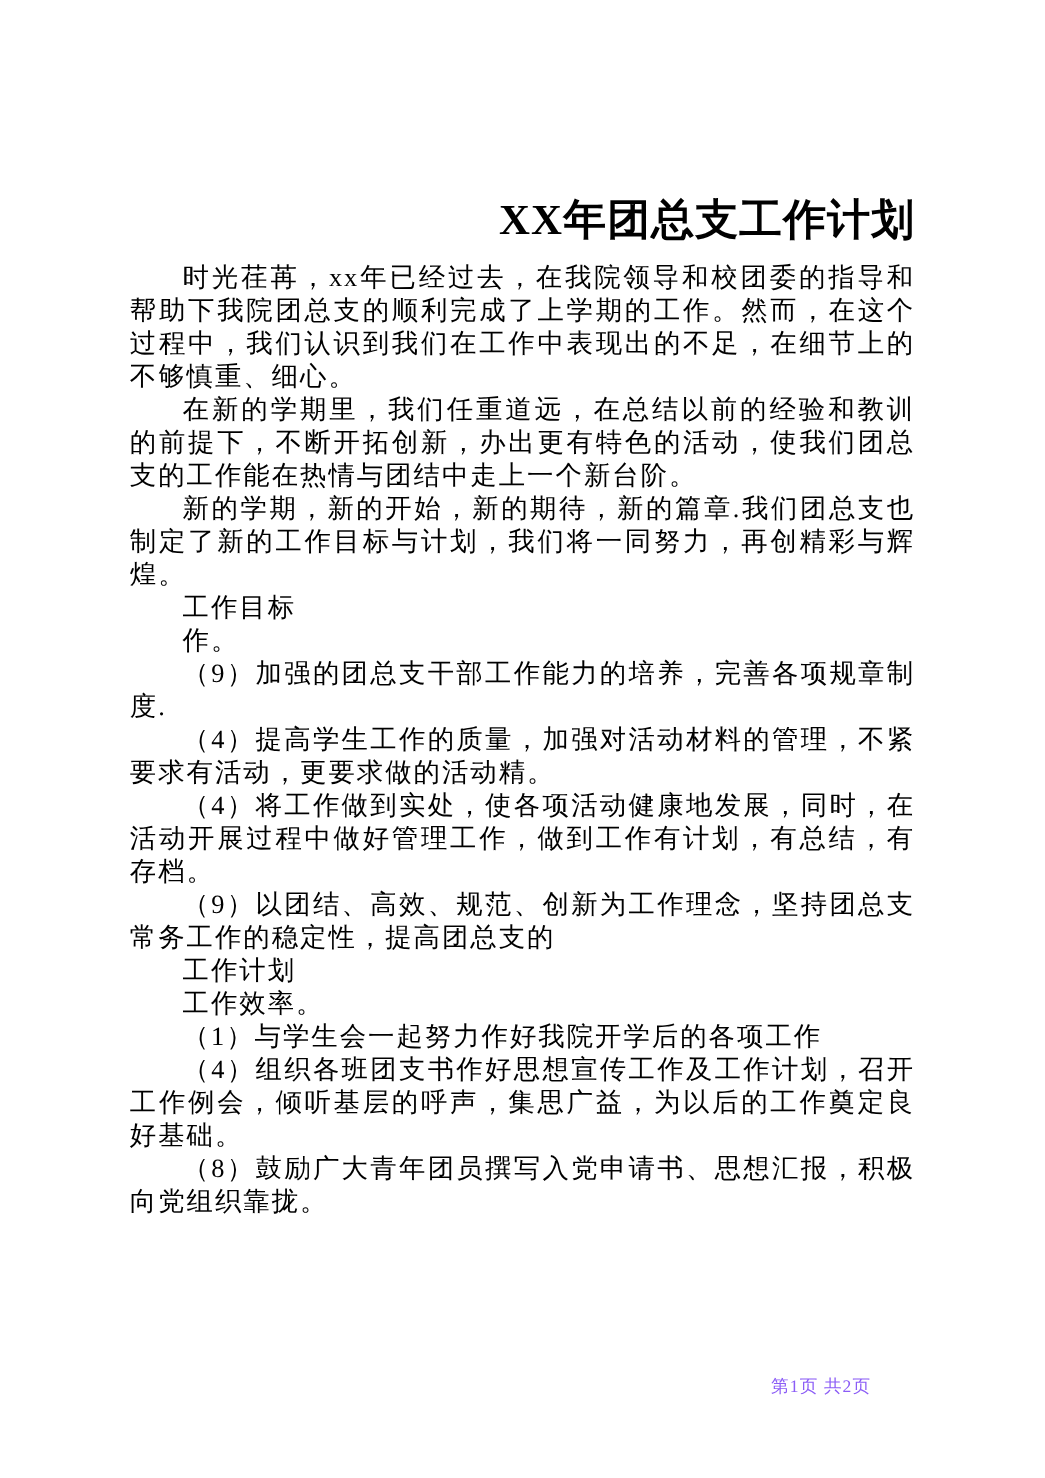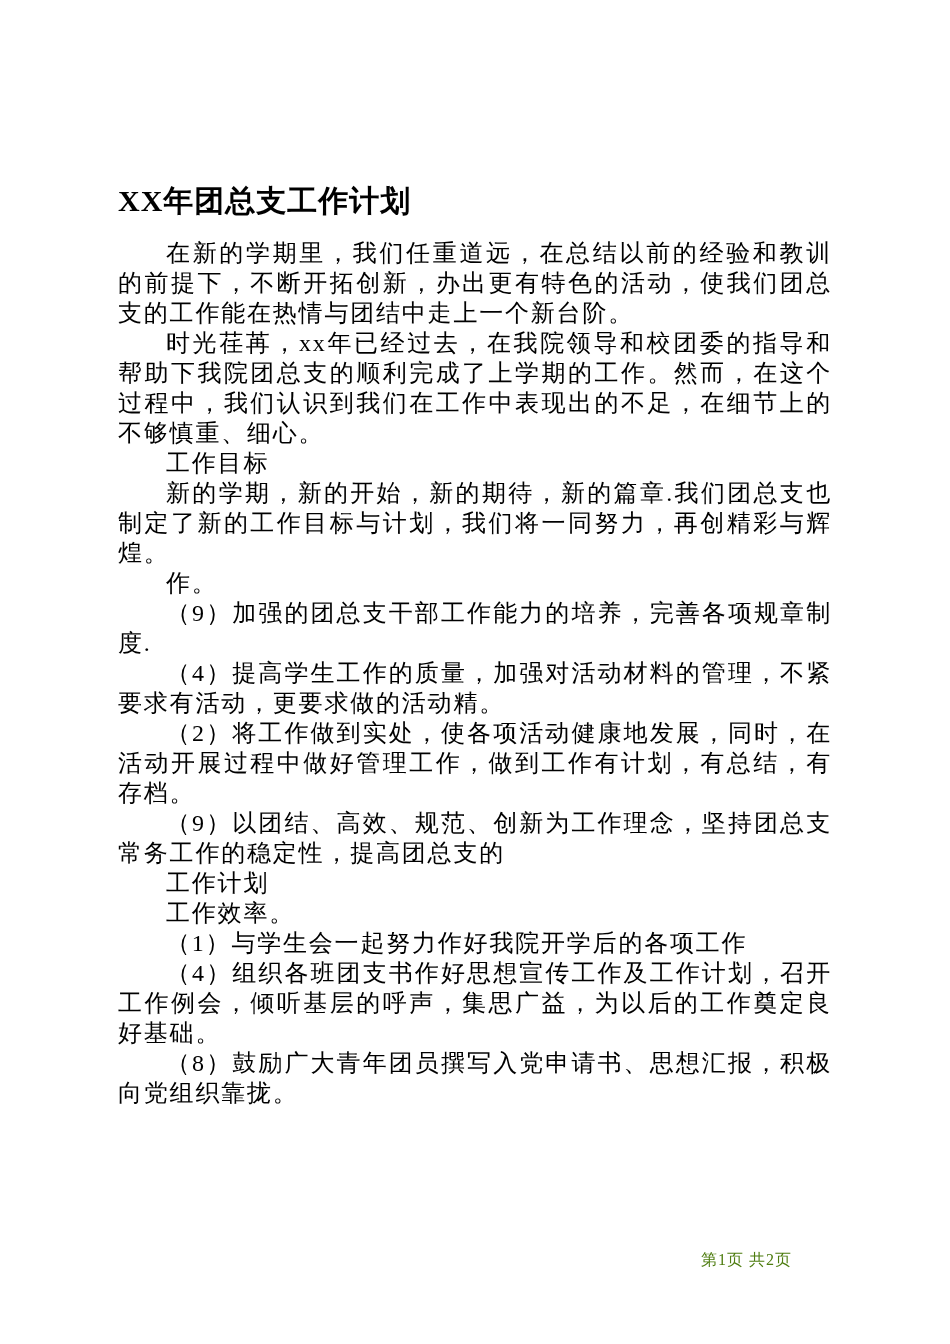--- a/index.html
+++ b/index.html
@@ -17,22 +17,22 @@
     position: relative;
     width: 950px;
     height: 1344px;
     box-sizing: border-box;
     padding: 178px 118px 0 118px;
     background: #ffffff;
     overflow: hidden;
   }
   .doc-title {
     margin: 0 0 14px 0;
-    text-align: left;
-    font-size: 30px;
+    text-align: right;
+    font-size: 39px;
     font-weight: bold;
     line-height: 46px;
     letter-spacing: 1px;
   }
   .doc-body {
     width: 100%;
   }
   .doc-para {
     margin: 0;
     font-size: 24px;
@@ -41,37 +41,37 @@
     text-indent: 2em;
     text-align: justify;
     word-break: break-all;
   }
   .page-footer {
     position: absolute;
     top: 1250px;
     right: 158px;
     font-size: 16px;
     letter-spacing: 1px;
-    color: #4d7c0f;
+    color: #8b5cf6;
   }
 </style>
 </head>
 <body>
 
 <div class="page">
   <h1 class="doc-title">XX年团总支工作计划</h1>
   <div class="doc-body">
+    <p class="doc-para">时光荏苒，xx年已经过去，在我院领导和校团委的指导和帮助下我院团总支的顺利完成了上学期的工作。然而，在这个过程中，我们认识到我们在工作中表现出的不足，在细节上的不够慎重、细心。</p>
     <p class="doc-para">在新的学期里，我们任重道远，在总结以前的经验和教训的前提下，不断开拓创新，办出更有特色的活动，使我们团总支的工作能在热情与团结中走上一个新台阶。</p>
-    <p class="doc-para">时光荏苒，xx年已经过去，在我院领导和校团委的指导和帮助下我院团总支的顺利完成了上学期的工作。然而，在这个过程中，我们认识到我们在工作中表现出的不足，在细节上的不够慎重、细心。</p>
+    <p class="doc-para">新的学期，新的开始，新的期待，新的篇章.我们团总支也制定了新的工作目标与计划，我们将一同努力，再创精彩与辉煌。</p>
     <p class="doc-para">工作目标</p>
-    <p class="doc-para">新的学期，新的开始，新的期待，新的篇章.我们团总支也制定了新的工作目标与计划，我们将一同努力，再创精彩与辉煌。</p>
     <p class="doc-para">作。</p>
     <p class="doc-para">（9）加强的团总支干部工作能力的培养，完善各项规章制度.</p>
     <p class="doc-para">（4）提高学生工作的质量，加强对活动材料的管理，不紧要求有活动，更要求做的活动精。</p>
-    <p class="doc-para">（2）将工作做到实处，使各项活动健康地发展，同时，在活动开展过程中做好管理工作，做到工作有计划，有总结，有存档。</p>
+    <p class="doc-para">（4）将工作做到实处，使各项活动健康地发展，同时，在活动开展过程中做好管理工作，做到工作有计划，有总结，有存档。</p>
     <p class="doc-para">（9）以团结、高效、规范、创新为工作理念，坚持团总支常务工作的稳定性，提高团总支的</p>
     <p class="doc-para">工作计划</p>
     <p class="doc-para">工作效率。</p>
     <p class="doc-para">（1）与学生会一起努力作好我院开学后的各项工作</p>
     <p class="doc-para">（4）组织各班团支书作好思想宣传工作及工作计划，召开工作例会，倾听基层的呼声，集思广益，为以后的工作奠定良好基础。</p>
     <p class="doc-para">（8）鼓励广大青年团员撰写入党申请书、思想汇报，积极向党组织靠拢。</p>
   </div>
   <div class="page-footer">第1页 共2页</div>
 </div>
 

